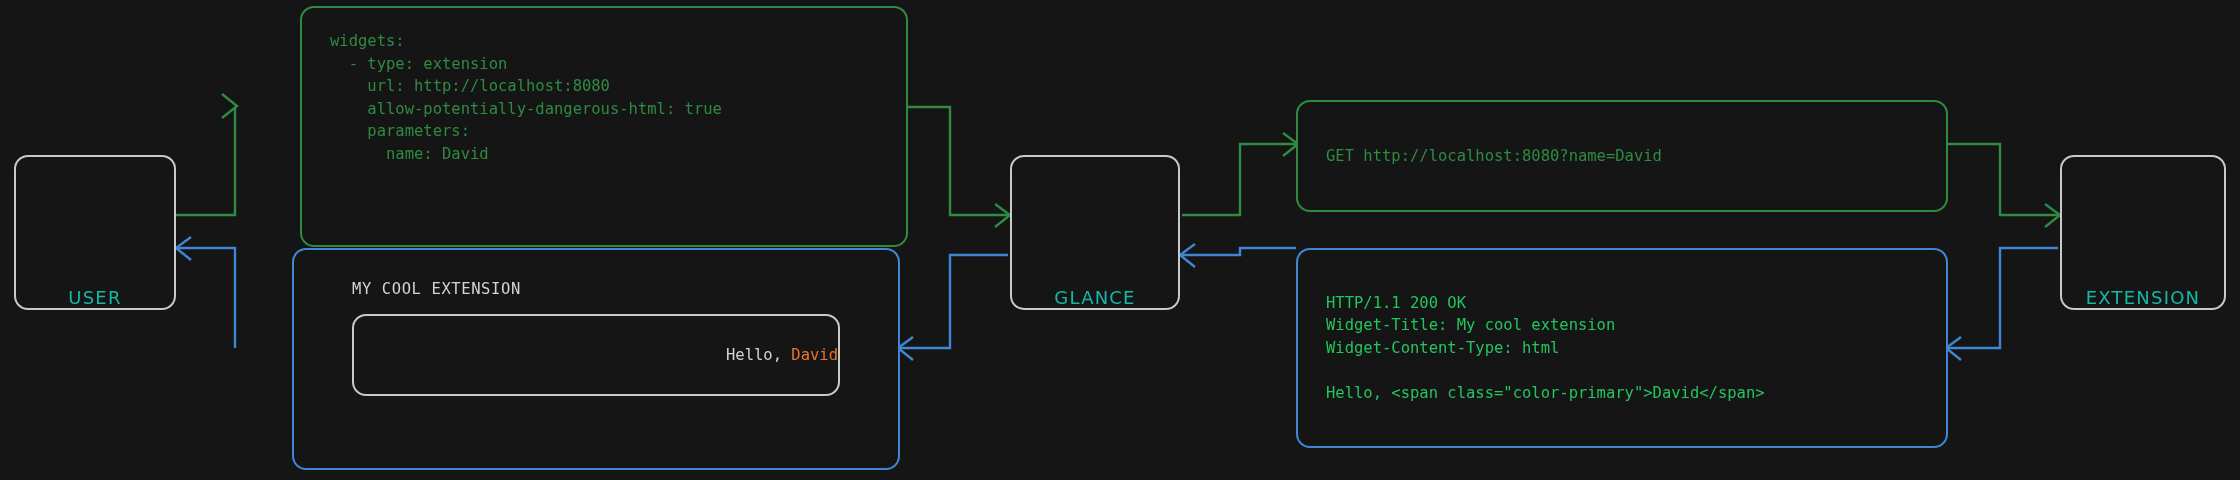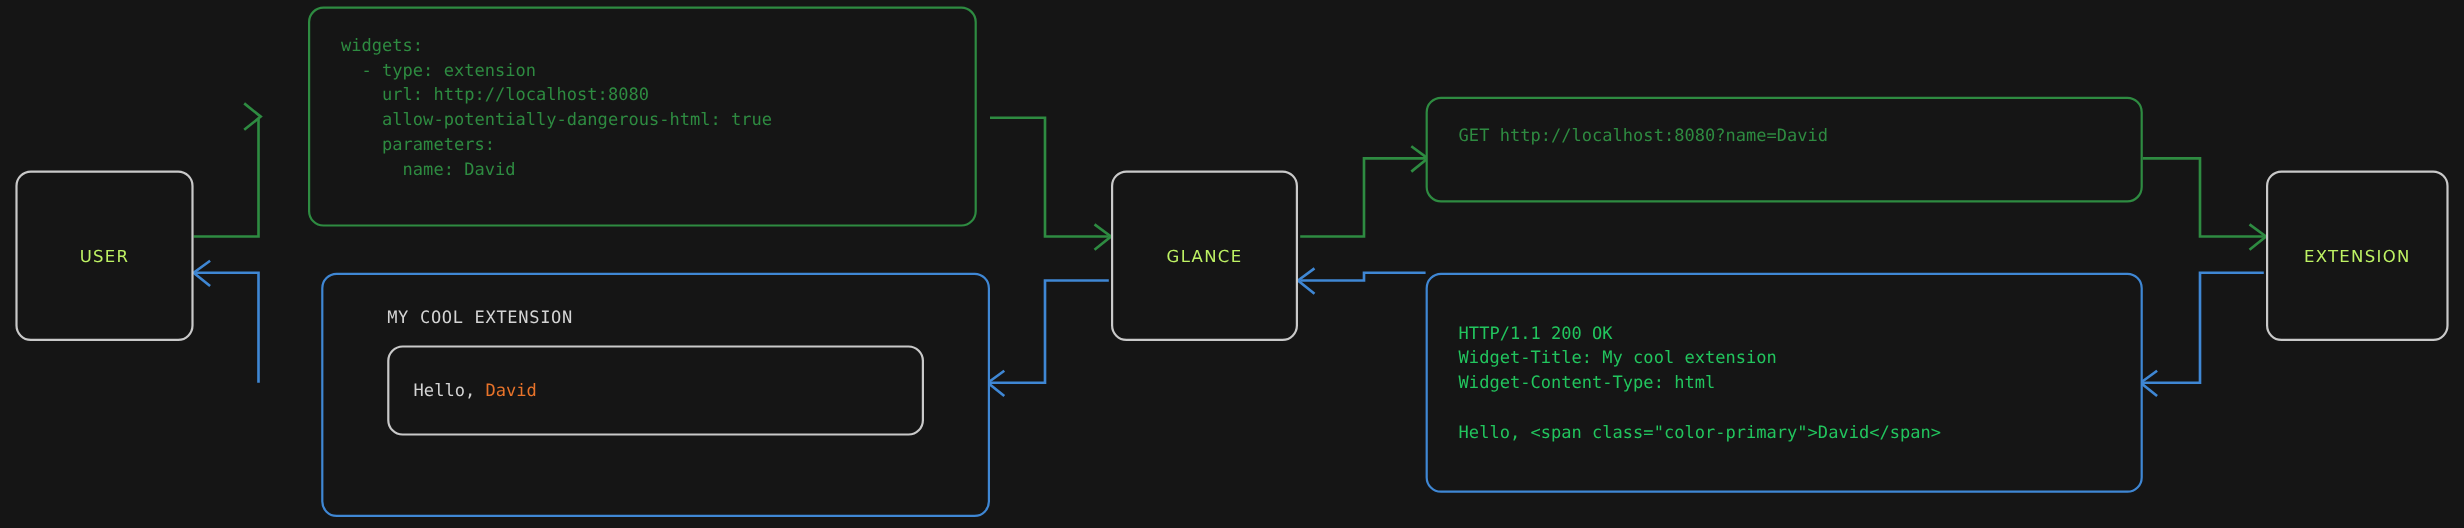--- a/index.html
+++ b/index.html
@@ -27,25 +27,25 @@
     pointer-events: none;
   }
 
   
   .node {
     position: absolute;
     border: 2px solid #c9c9c9;
     border-radius: 14px;
     background: #151515;
     display: flex;
-    align-items: center;
+    align-items: flex-end;
     justify-content: center;
     font-family: "DejaVu Sans", sans-serif;
-    color: #bef264;
-    font-size: 15px;
+    color: #14b8a6;
+    font-size: 18px;
     letter-spacing: 1.2px;
   }
 
   
   .msgbox {
     position: absolute;
     border-radius: 14px;
     background: #151515;
     border: 2px solid #2e8b41;
     padding: 22px 28px;
@@ -70,20 +70,21 @@
     margin: 14px 0 16px 42px;
   }
   .widget-card {
     margin: 0 42px 0 42px;
     border: 2px solid #c9c9c9;
     border-radius: 14px;
     height: 82px;
     display: flex;
     align-items: center;
     padding-left: 22px;
+    justify-content: flex-end;
   }
   .widget-body {
     font-family: "DejaVu Sans Mono", monospace;
     font-size: 15.5px;
     color: #d4d4d4;
     white-space: pre;
   }
   .accent { color: #e8732a; }
 </style>
 </head>
@@ -139,30 +140,30 @@
   </div>
 
   <div class="node" style="left:1010px; top:155px; width:170px; height:155px;">
     <span>GLANCE</span>
   </div>
 
   <div class="node" style="left:2060px; top:155px; width:166px; height:155px;">
     <span>EXTENSION</span>
   </div>
 
-  <div class="msgbox" style="left:280px; top:6px; width:608px; height:200px;">
+  <div class="msgbox" style="left:300px; top:6px; width:608px; height:241px;">
     <pre class="code">widgets:
   - type: extension
     url: http://localhost:8080
     allow-potentially-dangerous-html: true
     parameters:
       name: David</pre>
   </div>
 
-  <div class="msgbox" style="left:1296px; top:88px; width:652px; height:96px; display:flex; align-items:flex-start;">
+  <div class="msgbox" style="left:1296px; top:100px; width:652px; height:112px; display:flex; align-items:center;">
     <pre class="code">GET http://localhost:8080?name=David</pre>
   </div>
 
   <div class="msgbox blue" style="left:1296px; top:248px; width:652px; height:200px; display:flex; align-items:center;">
     <pre class="code blue">HTTP/1.1 200 OK
 Widget-Title: My cool extension
 Widget-Content-Type: html
 
 Hello, &lt;span class="color-primary"&gt;David&lt;/span&gt;</pre>
   </div>

